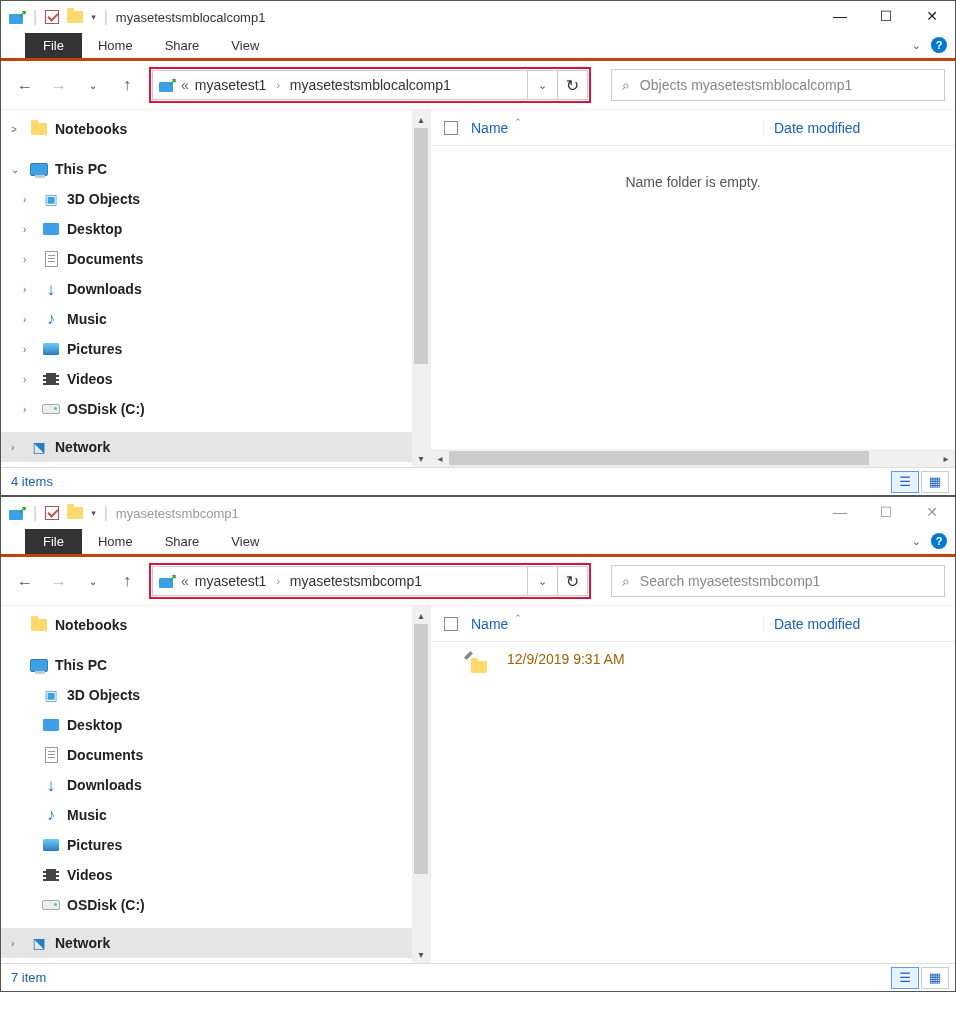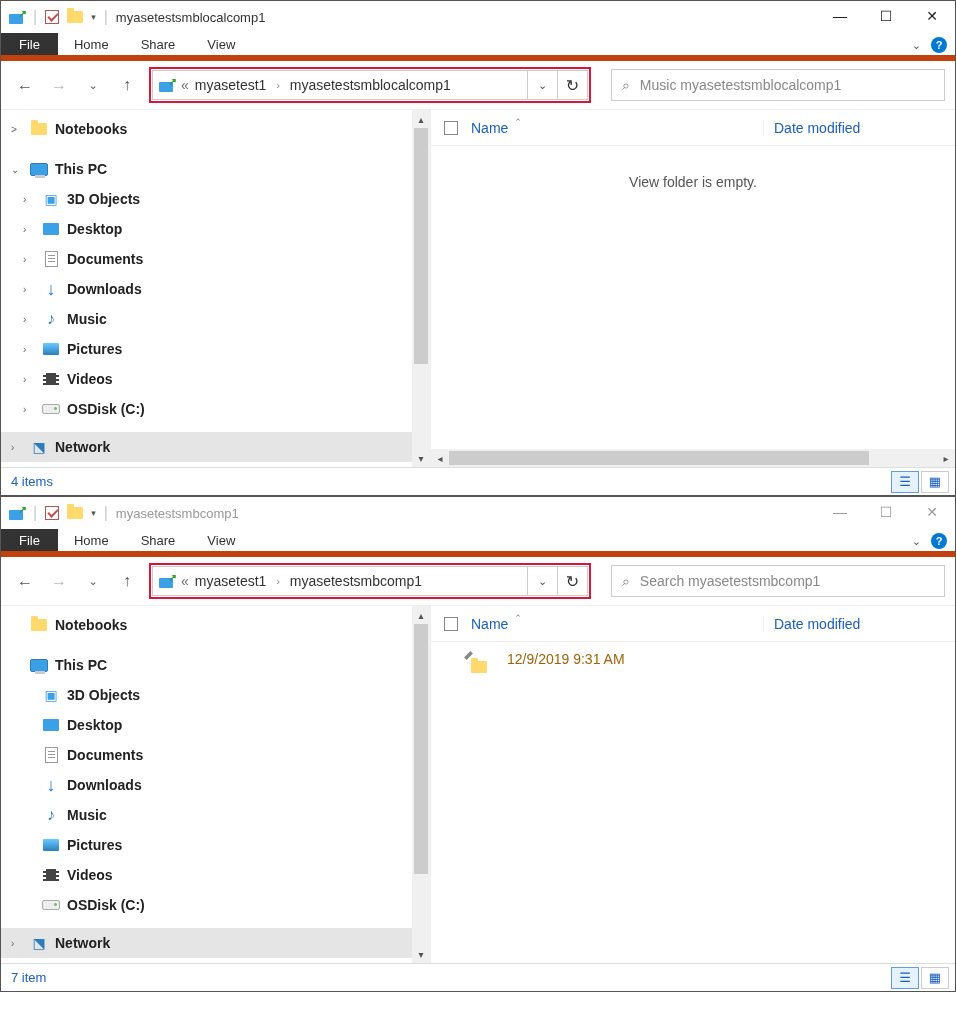--- a/index.html
+++ b/index.html
@@ -4,21 +4,21 @@
 <style>
   * { box-sizing: border-box; font-family: "Segoe UI", sans-serif; }
   body { margin: 0; background: #fff; width: 956px; }
   .window { border: 1px solid #555; background: #fff; position: relative; }
   .titlebar { height: 32px; display: flex; align-items: center; padding: 0 0 0 8px; background: #fff; position: relative; }
   .titlebar .qat { display: flex; align-items: center; gap: 8px; }
   .title-text { margin-left: 8px; font-size: 13px; color: #333; }
   .win-controls { position: absolute; right: 0; top: 0; display: flex; height: 30px; }
   .win-btn { width: 46px; display: flex; align-items: center; justify-content: center; font-size: 14px; color: #222; }
   .win-btn.faded { color: #999; }
-  .ribbon-tabs { height: 28px; display: flex; align-items: stretch; font-size: 13px; border-bottom: 6px solid #c2410c; position: relative;}
+  .ribbon-tabs { height: 28px; display: flex; align-items: stretch; font-size: 13px; border-bottom: 3px solid #c2410c; position: relative; padding-left: 24px;}
   .ribbon-tab { padding: 0 16px; display: flex; align-items: center; color: #333; }
   .file-tab { background: #333; color: #fff; padding: 0 18px; }
   .ribbon-min { position: absolute; right: 34px; top: 6px; color: #555; font-size: 11px; }
   .help-icon { position: absolute; right: 8px; top: 4px; width: 16px; height: 16px; border-radius: 50%; background: #0078d4; color: #fff; font-size: 11px; display:flex; align-items:center; justify-content:center; font-weight:bold;}
   .navrow { height: 48px; display: flex; align-items: center; padding: 8px 10px; gap: 6px; }
   .nav-arrow { width: 28px; text-align: center; color: #555; font-size: 16px; }
   .nav-arrow.disabled { color: #bbb; }
   .addr-wrap { border: 2px solid #dc143c; padding: 1px; display: flex; align-items: center; height: 36px; flex: 0 0 442px; margin-left: 2px; }
   .addr-bar { border: 1px solid #ccc; height: 30px; display: flex; align-items: center; flex: 1; padding-left: 6px; font-size: 14px; gap: 6px;}
   .addr-crumb { color: #333; }
@@ -134,21 +134,21 @@
             <span class="addr-crumb">myasetest1</span>
             <span class="addr-sep">›</span>
             <span class="addr-crumb">myasetestsmblocalcomp1</span>
           <div style="flex:1"></div>
           <div class="addr-dd">⌄</div>
         </div>
         <div class="addr-refresh">↻</div>
       </div>
       <div class="search-box">
         <span style="color:#888">⌕</span>
-        <span>Music myasetestsmblocalcomp1</span>
+        <span>Objects myasetestsmblocalcomp1</span>
       </div>
     </div>
     <div class="body" style="--bodyh:358px">
       <div class="navpane-wrap">
         <div class="navpane">
             <div class="tree-item">
       <span class="tree-caret">&gt;</span>
       <span class="tree-icon">
                 <span class="ic-folder"></span>
               </span>
@@ -238,21 +238,21 @@
           <div class="col-checkbox">
               <span class="cb"></span>
             </div>
           <div class="col-name">
               <span>Name</span>
               <span class="sort">⌃</span>
             </div>
           <div class="col-date">Date modified</div>
         </div>
         <div class="content-body">
-            <div class="empty-msg">View folder is empty.</div>
+            <div class="empty-msg">Name folder is empty.</div>
           </div>
         <div class="hscroll">
           <div class="l">◂</div>
           <div class="track">
               <div class="hthumb" style="left:0px;width:420px"></div>
             </div>
           <div class="r">▸</div>
         </div>
       </div>
     </div>

